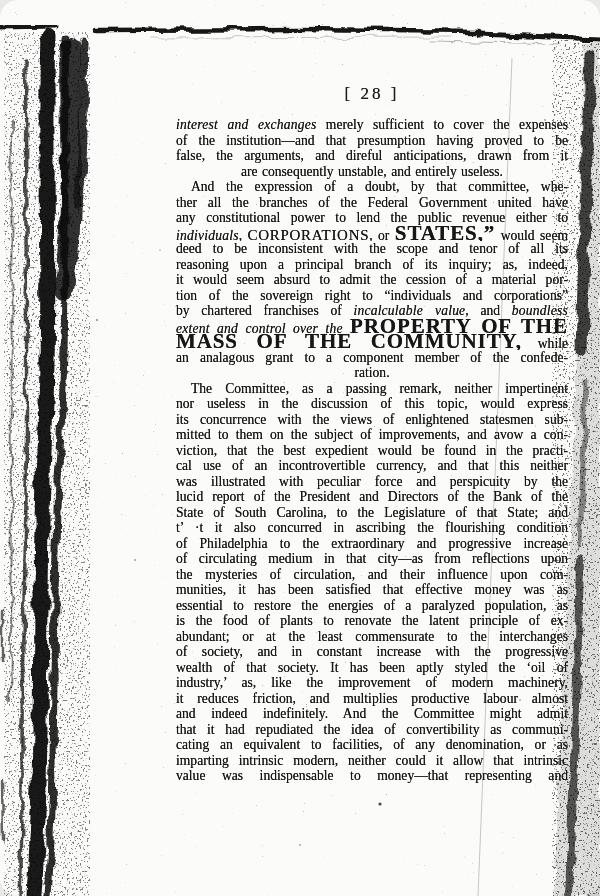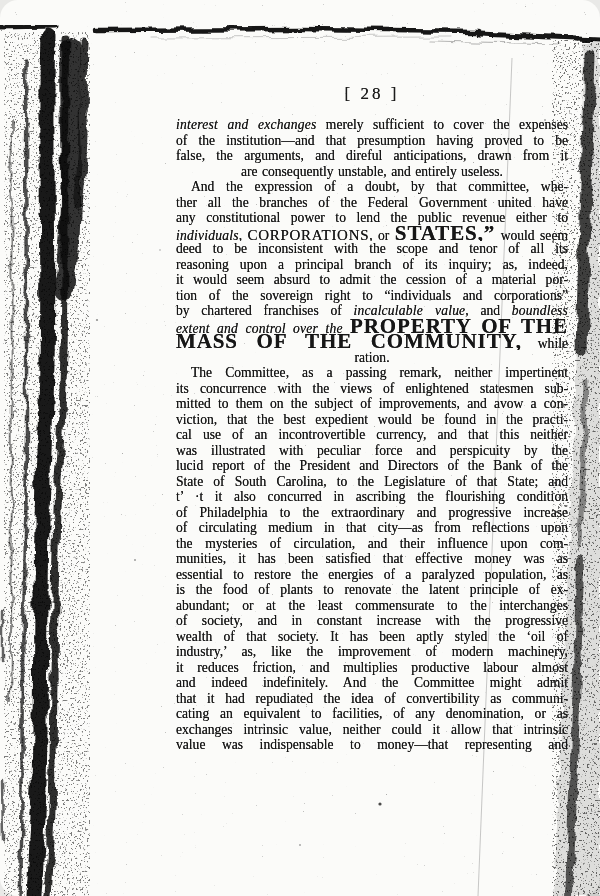--- a/index.html
+++ b/index.html
@@ -114,22 +114,24 @@
       <div class="line">ther all the branches of the Federal Government united have</div>
       <div class="line">any constitutional power to lend the public revenue either to</div>
       <div class="line"><i>individuals</i>, <span class="sc">CORPORATIONS</span>, or <span class="bc">STATES,”</span> would seem in-</div>
       <div class="line">deed to be inconsistent with the scope and tenor of all its</div>
       <div class="line">reasoning upon a principal branch of its inquiry; as, indeed,</div>
       <div class="line">it would seem absurd to admit the cession of a material por-</div>
       <div class="line">tion of the sovereign right to “individuals and corporations”</div>
       <div class="line">by chartered franchises of <i>incalculable value</i>, and <i>boundless</i></div>
       <div class="line"><i>extent and control over the</i> <span class="bc">PROPERTY OF THE GREAT</span></div>
       <div class="line"><span class="bc">MASS OF THE COMMUNITY,</span> while denying, in effect,</div>
+      <div class="line">an analagous grant to a component member of the confede-</div>
       <div class="line last">ration.</div>
       <div class="line indent">The Committee, as a passing remark, neither impertinent</div>
+      <div class="line">nor useless in the discussion of this topic, would express</div>
       <div class="line">its concurrence with the views of enlightened statesmen sub-</div>
       <div class="line">mitted to them on the subject of improvements, and avow a con-</div>
       <div class="line">viction, that the best expedient would be found in the practi-</div>
       <div class="line">cal use of an incontrovertible currency, and that this neither</div>
       <div class="line">was illustrated with peculiar force and perspicuity by the</div>
       <div class="line">lucid report of the President and Directors of the Bank of the</div>
       <div class="line">State of South Carolina, to the Legislature of that State; and</div>
       <div class="line">t’ ·t it also concurred in ascribing the flourishing condition</div>
       <div class="line">of Philadelphia to the extraordinary and progressive increase</div>
       <div class="line">of circulating medium in that city—as from reflections upon</div>
@@ -138,17 +140,17 @@
       <div class="line">essential to restore the energies of a paralyzed population, as</div>
       <div class="line">is the food of plants to renovate the latent principle of ex-</div>
       <div class="line">abundant; or at the least commensurate to the interchanges</div>
       <div class="line">of society, and in constant increase with the progressive</div>
       <div class="line">wealth of that society.  It has been aptly styled the ‘oil of</div>
       <div class="line">industry,’ as, like the improvement of modern machinery,</div>
       <div class="line">it reduces friction, and multiplies productive labour almost</div>
       <div class="line">and indeed indefinitely.  And the Committee might admit</div>
       <div class="line">that it had repudiated the idea of convertibility as communi-</div>
       <div class="line">cating an equivalent to facilities, of any denomination, or as</div>
-      <div class="line">exchanges intrinsic value, neither could it allow that intrinsic</div>
+      <div class="line">imparting intrinsic modern, neither could it allow that intrinsic</div>
       <div class="line">value was indispensable to money—that representing and</div>
     </div>
 
 </div>
 
 </body></html>

